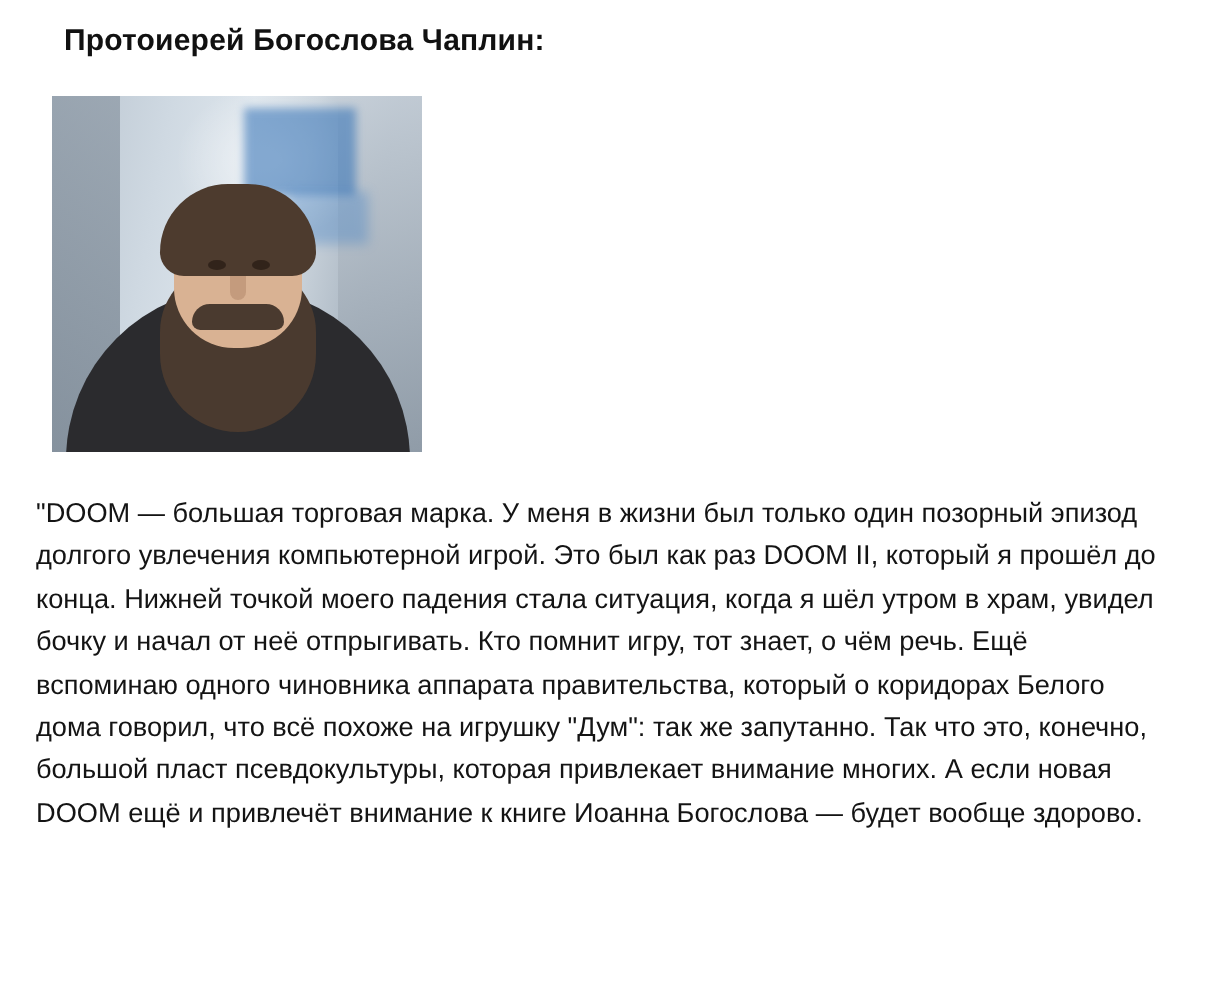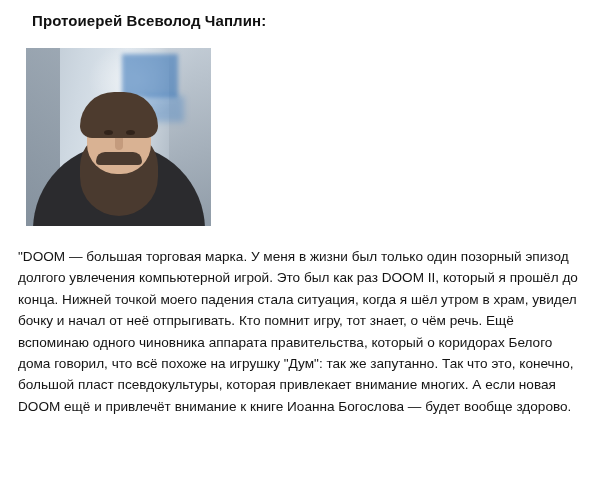--- a/index.html
+++ b/index.html
@@ -158,21 +158,21 @@
     color: #141414;
     text-align: left;
     white-space: pre-wrap;
   }
 </style>
 </head>
 <body>
 
 <div class="page">
 
-  <div class="headline">Протоиерей Всеволод Чаплин:</div>
+  <div class="headline">Протоиерей Богослова Чаплин:</div>
 
   <div class="photo-wrap">
     <div class="photo">
       <div class="panel-left"></div>
       <div class="panel-right"></div>
       <div class="bluebox"></div>
       <div class="bluebox2"></div>
       <div class="body"></div>
       <div class="collar"></div>
       <div class="beard"></div>

